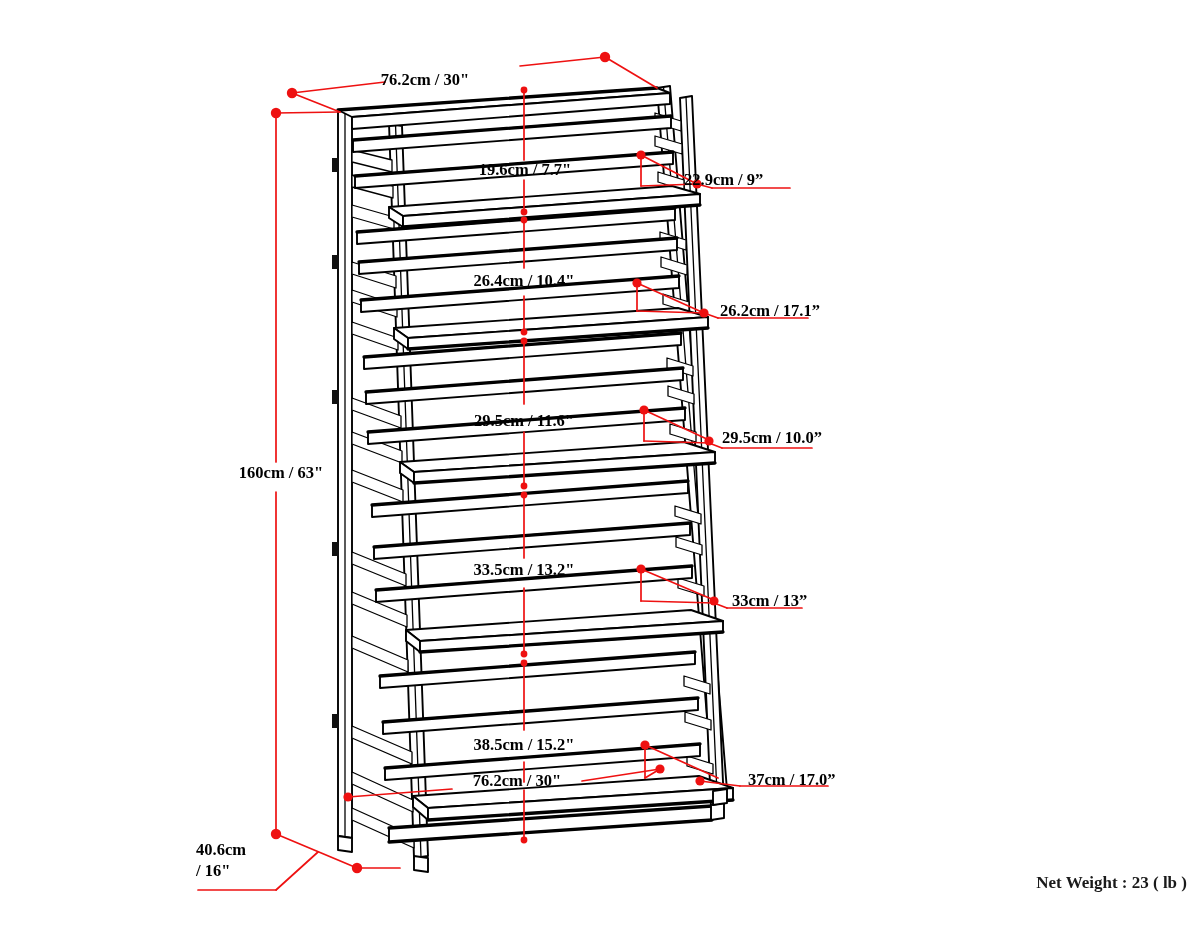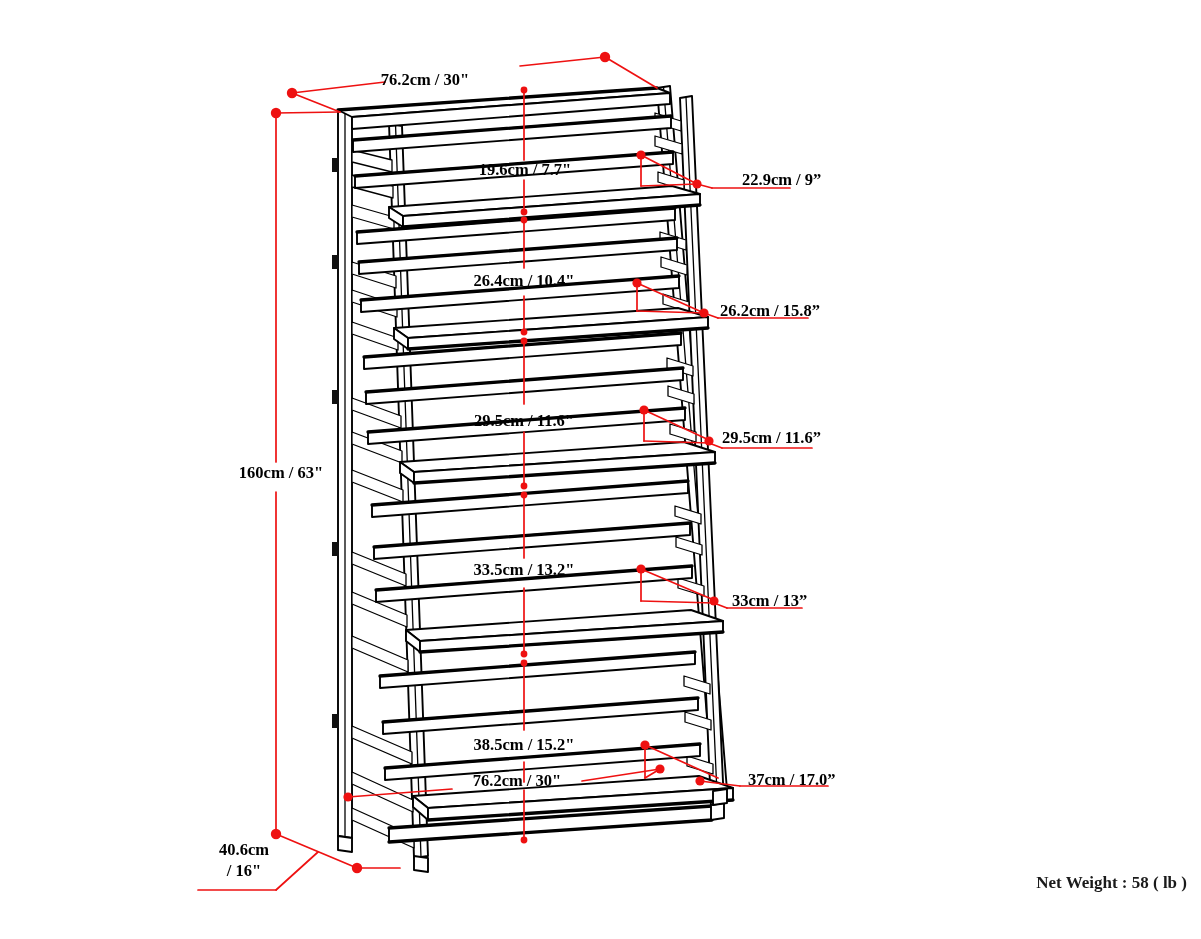--- a/index.html
+++ b/index.html
@@ -25,21 +25,21 @@
   .dim-label {
     position: absolute;
     font-family: "Liberation Serif", serif;
     font-weight: bold;
     font-size: 16.5px;
     color: #000000;
     white-space: nowrap;
     letter-spacing: 0px;
   }
   .dim-label.center { text-align: center; }
-  .dim-label.two-line { line-height: 1.25; text-align: center; }
+  .dim-label.two-line { line-height: 1.25; }
   #net-weight {
     position: absolute;
     right: 14px;
     top: 873px;
     font-family: "Liberation Serif", serif;
     font-weight: bold;
     font-size: 17px;
     color: #1a1a1a;
     white-space: nowrap;
   }
@@ -316,42 +316,42 @@
       <path class="dim" d="M 276,890 L 198,890"></path>
       <path class="dim" d="M 357,868 L 400,868"></path>
       <circle class="dimdot" cx="357" cy="868" r="5.2"></circle>
     </g>
   </svg>
 
   <div class="dim-label center" style="left:318px; top:70px; width:214px;">76.2cm / 30"</div>
 
   <div class="dim-label center" style="left:420px; top:160px; width:210px;">19.6cm / 7.7"</div>
 
-  <div class="dim-label" style="left:742px; top:170px;font-family:Liberation Serif, serif;">22.9cm / 9”</div>
+  <div class="dim-label" style="left:684px; top:170px;font-family:Liberation Serif, serif;">22.9cm / 9”</div>
 
   <div class="dim-label center" style="left:415px; top:271px; width:218px;">26.4cm / 10.4"</div>
 
-  <div class="dim-label" style="left:720px; top:301px;">26.2cm / 15.8”</div>
+  <div class="dim-label" style="left:720px; top:301px;">26.2cm / 17.1”</div>
 
   <div class="dim-label center" style="left:415px; top:411px; width:218px;">29.5cm / 11.6"</div>
 
-  <div class="dim-label" style="left:722px; top:428px;">29.5cm / 11.6”</div>
+  <div class="dim-label" style="left:722px; top:428px;">29.5cm / 10.0”</div>
 
   <div class="dim-label center" style="left:228px; top:463px; width:106px;">160cm / 63"</div>
 
   <div class="dim-label center" style="left:415px; top:560px; width:218px;">33.5cm / 13.2"</div>
 
   <div class="dim-label" style="left:732px; top:591px;text-align:right;">33cm / 13”</div>
 
   <div class="dim-label center" style="left:415px; top:735px; width:218px;">38.5cm / 15.2"</div>
 
   <div class="dim-label" style="left:748px; top:770px;">37cm / 17.0”</div>
 
   <div class="dim-label center" style="left:450px; top:771px; width:134px;">76.2cm / 30"</div>
 
   <div class="dim-label two-line" style="left:196px; top:840px; width:96px;">
     <div>40.6cm</div>
     <div>/ 16"</div>
   </div>
 
-  <div id="net-weight">Net Weight : 58 ( lb )</div>
+  <div id="net-weight">Net Weight : 23 ( lb )</div>
 
 </div>
 
 </body></html>

